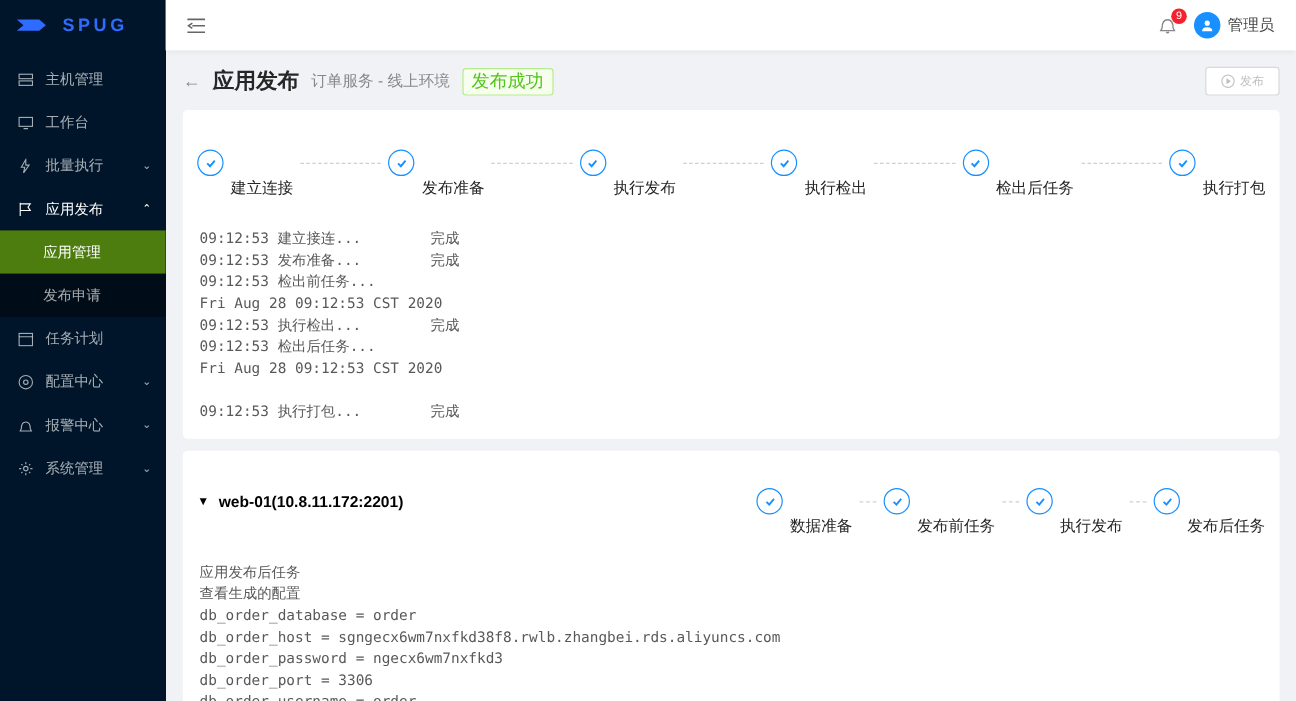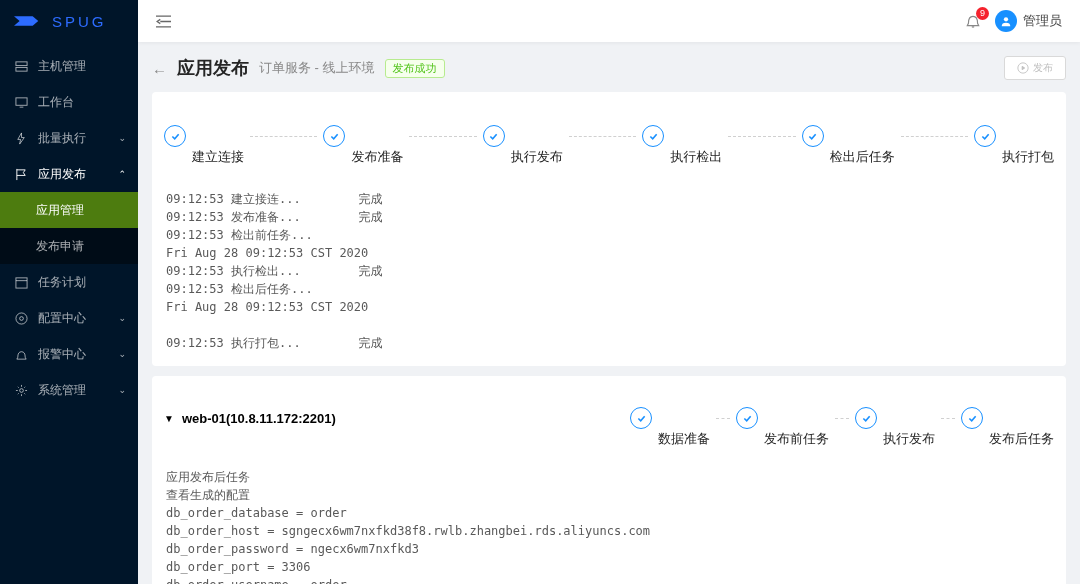--- a/index.html
+++ b/index.html
@@ -1,40 +1,40 @@
 <!DOCTYPE html>
 <html><head>
   <meta charset="utf-8">
   <style>
     * { margin:0; padding:0; box-sizing:border-box; }
     body { font-family:-apple-system,BlinkMacSystemFont,"Segoe UI",sans-serif; background:#f0f2f5; width:1080px; height:584px; overflow:hidden; }
     .sidebar { position:fixed; left:0; top:0; width:138px; height:100%; background:#001529; color:rgba(255,255,255,0.65); }
     .logo { height:42px; display:flex; align-items:center; padding:0 14px; gap:10px; }
     .logo-icon { width:28px; height:14px; }
-    .logo-text { color:#2d6cff; font-weight:400; letter-spacing:3px; font-size:15px; }
+    .logo-text { color:#2d6cff; font-weight:700; letter-spacing:3px; font-size:15px; }
     .menu { list-style:none; padding-top:6px; }
     .menu-item { height:36px; display:flex; align-items:center; padding:0 14px; font-size:12px; cursor:pointer; position:relative; gap:10px; }
     .menu-item .icon { width:14px; height:14px; display:inline-flex; align-items:center; justify-content:center; }
     .menu-item .arrow { position:absolute; right:12px; font-size:9px; }
     .menu-sub { background:#000c17; }
     .menu-sub .menu-item { padding-left:36px; }
     .menu-sub .menu-item.active { background:#4d7c0f; color:#fff; }
     .top { position:fixed; left:138px; right:0; top:0; height:42px; background:#fff; display:flex; align-items:center; justify-content:space-between; padding:0 18px; box-shadow:0 1px 4px rgba(0,0,0,0.06); }
     .collapse-btn { font-size:15px; cursor:pointer; color:#666; }
     .top-right { display:flex; align-items:center; gap:14px; }
     .bell { position:relative; cursor:pointer; color:#888; }
     .badge { position:absolute; top:-6px; right:-8px; background:#f5222d; color:#fff; font-size:9px; padding:1px 4px; border-radius:7px; line-height:11px; }
     .user { display:flex; align-items:center; gap:6px; font-size:13px; color:#444; cursor:pointer; }
     .avatar { width:22px; height:22px; border-radius:50%; background:#1890ff; color:#fff; display:flex; align-items:center; justify-content:center; font-size:11px; }
     .main { position:fixed; left:138px; top:42px; right:0; bottom:0; padding:14px; overflow-y:auto; }
     .page-head { display:flex; align-items:center; gap:10px; margin-bottom:12px; }
     .back { color:#888; cursor:pointer; font-size:15px; }
     .title { font-size:18px; font-weight:600; color:#262626; }
     .subtitle { font-size:13px; color:#888; }
-    .tag { background:#f6ffed; border:1px solid #b7eb8f; color:#52c41a; font-size:11px; padding:1px 7px; border-radius:3px; }
+    .tag { background:#f6ffed; border:1px solid #b7eb8f; color:#52c41a; font-size:15px; padding:1px 7px; border-radius:3px; }
     .deploy-btn { margin-left:auto; border:1px solid #d9d9d9; background:#fff; color:#bfbfbf; padding:4px 12px; border-radius:3px; font-size:10px; display:flex; align-items:center; gap:4px; cursor:not-allowed; }
     .card { background:#fff; border-radius:4px; margin-bottom:10px; }
     .steps { display:flex; align-items:center; padding:14px 12px; gap:6px; }
     .step { display:flex; align-items:center; gap:6px; white-space:nowrap; }
     .step-icon { width:22px; height:22px; border:1.5px solid #1890ff; border-radius:50%; display:flex; align-items:center; justify-content:center; color:#1890ff; flex-shrink:0; }
     .step-label { font-size:13px; color:#262626;margin-top:42px; }
     .step-line { flex:1; border-top:1px dashed #d0d0d0; min-width:14px; }
     .log { padding:10px 14px 14px; font-family:Menlo,Consolas,monospace; font-size:12px; line-height:1.5; color:#595959; white-space:pre; }
     .card-head { display:flex; align-items:center; padding:12px 12px 10px; gap:8px; }
     .caret { cursor:pointer; font-size:10px; }

